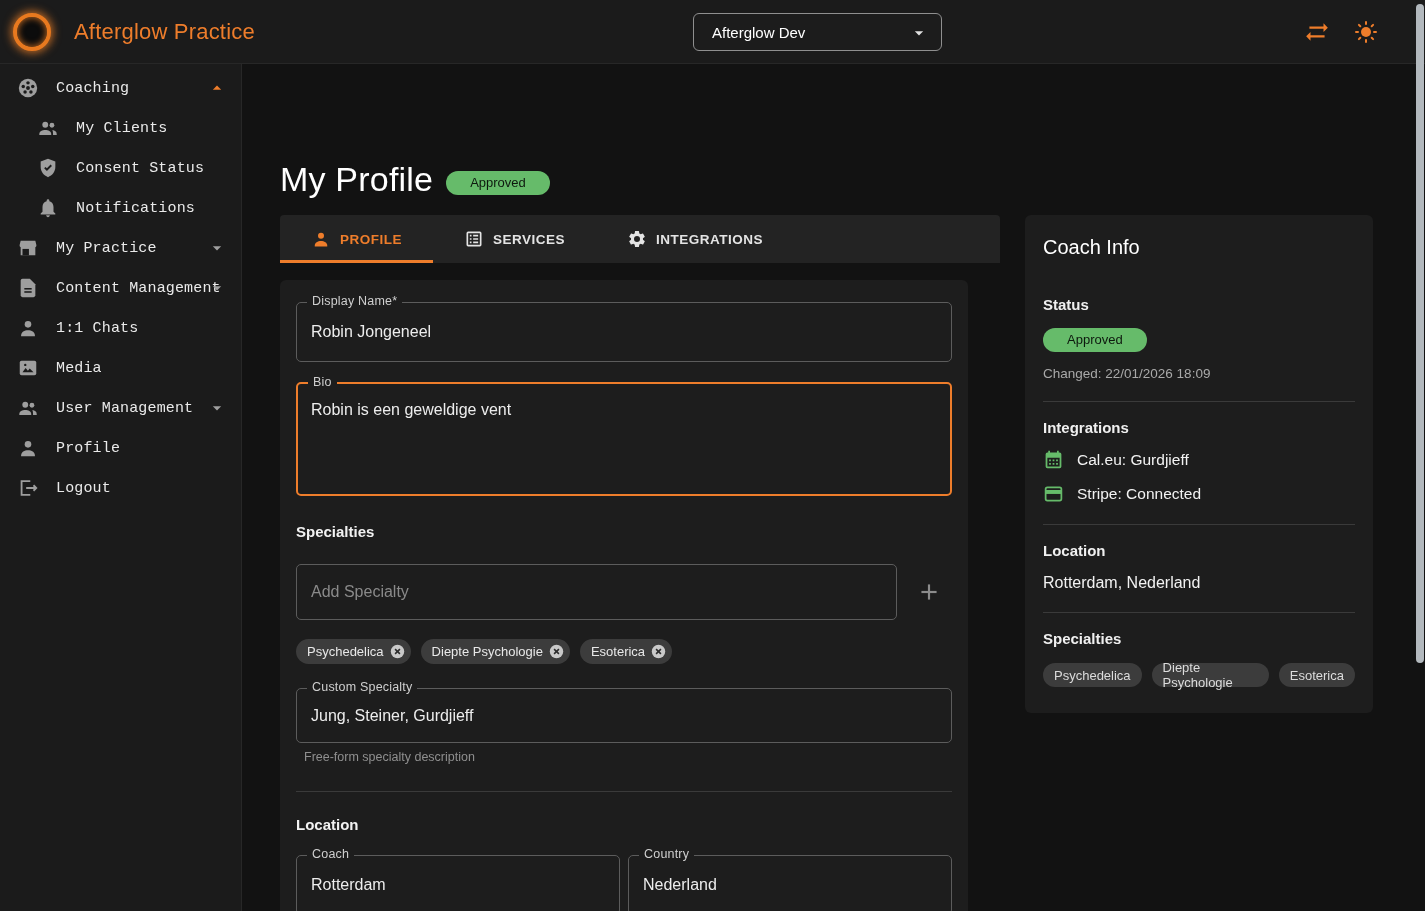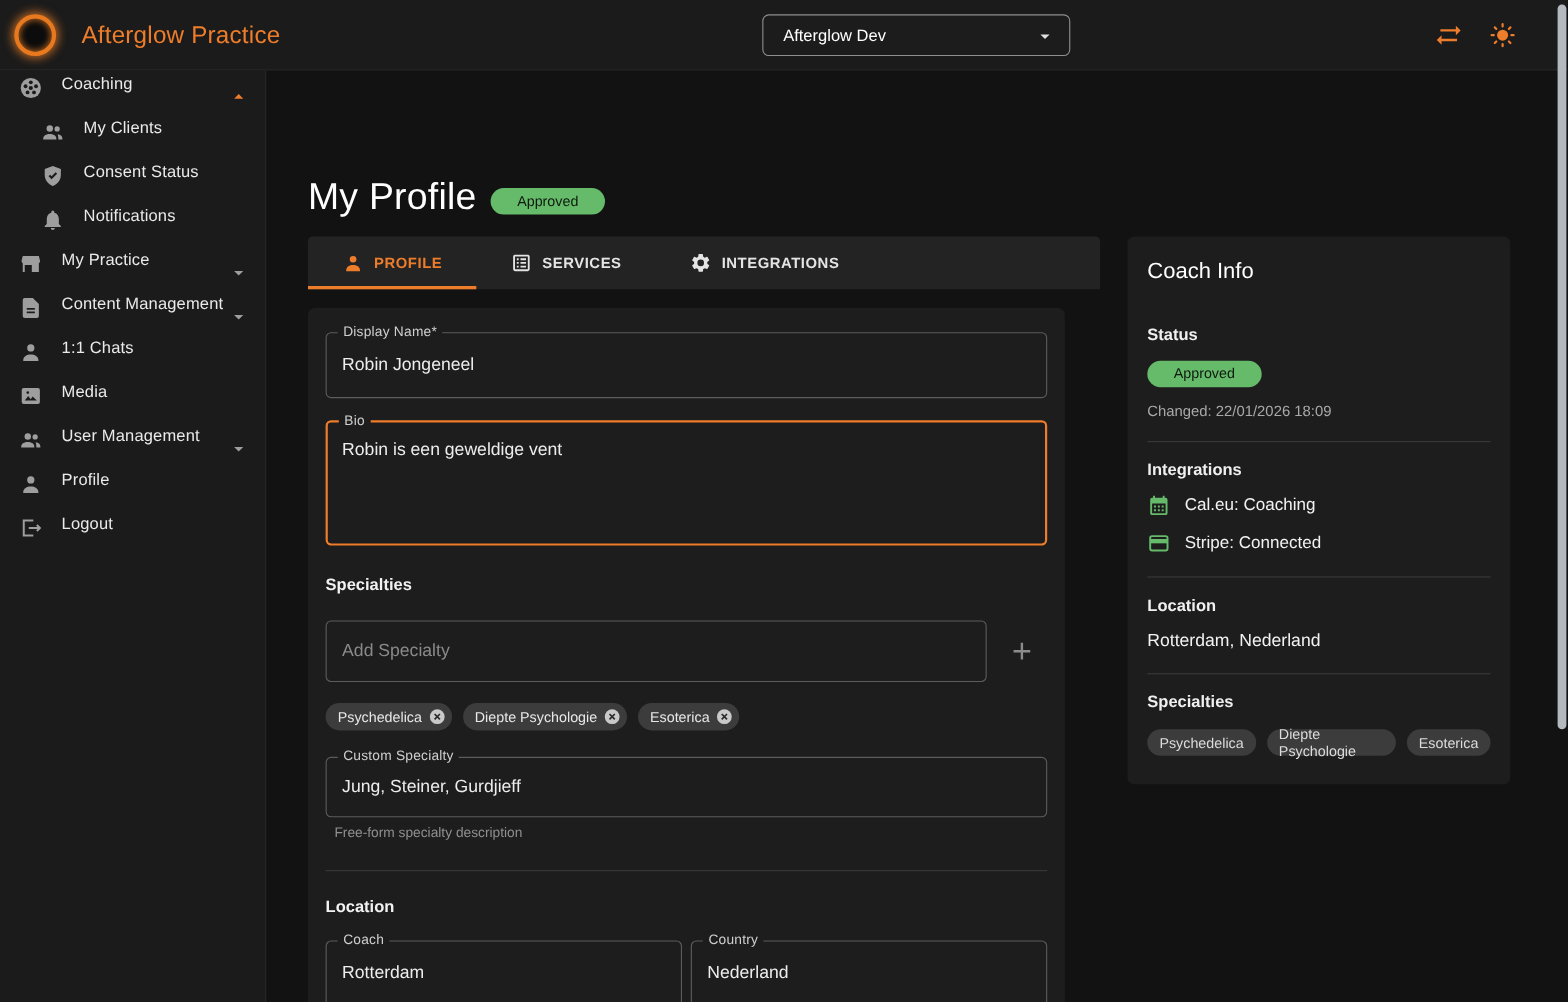--- a/index.html
+++ b/index.html
@@ -23,41 +23,41 @@
     display:flex; align-items:center; z-index:5;
   }
   .logo{
     width:38px; height:38px; border-radius:50%;
     margin-left:13px; background:#0c0c0c;
     border:4px solid #e8791f;
     box-shadow:0 0 9px 2px rgba(240,130,40,.75), inset 0 0 6px 1px rgba(240,130,40,.7);
   }
   .app-title{ margin-left:23px; font-size:22px; font-weight:500; color:var(--accent); letter-spacing:.2px; }
   .env-select{
-    position:absolute; left:693px; top:13px; width:280px; height:38px;
+    position:absolute; left:693px; top:13px; width:249px; height:38px;
     background:#1c1c1c; border:1px solid #8f8f8f; border-radius:6px;
     display:flex; align-items:center; cursor:pointer;
   }
   .env-select .val{ margin-left:18px; font-size:15px; color:#fff; }
   .env-select svg{ position:absolute; right:12px; top:9px; }
   .hdr-icons{ position:absolute; right:47px; top:0; height:64px; display:flex; align-items:center; gap:24px; }
   .hdr-icons svg{ display:block; cursor:pointer; }
 
   
   .scrollbar{ position:absolute; right:1px; top:4px; width:8px; height:659px;
     background:#b3b9be; border-radius:4px; z-index:9; }
 
   
   .sidebar{
     position:absolute; top:64px; left:0; bottom:0; width:242px;
     background:#1b1b1b; border-right:1px solid #272727; padding-top:4px;
   }
   .nav-item{
-    height:40px; display:flex; padding-left:16px;
-    cursor:pointer; position:relative;
+    height:40px; display:flex; align-items:center; padding-left:16px;
+    cursor:pointer; position:relative;font-family:Liberation Mono, monospace;
   }
   .nav-item .nav-icon{ width:24px; height:24px; display:flex; align-items:center; justify-content:center; }
   .nav-item .nav-label{ margin-left:16px; font-size:15px; color:#eaeaea; letter-spacing:.15px; }
   .nav-item.sub{ padding-left:36px; }
   .nav-item .chev{ position:absolute; right:14px; top:10px; }
 
   
   .main{ position:absolute; top:64px; left:242px; width:1183px; bottom:0; padding-left:38px; }
   .title-row{ margin-top:96px; display:flex; align-items:center; }
   .page-title{ font-size:34px; font-weight:400; color:#fff; letter-spacing:.2px; }
@@ -425,21 +425,21 @@
       <div class="changed">Changed: 22/01/2026 18:09</div>
 
       <hr class="pdivider">
 
       <div class="panel-sub mt16">Integrations</div>
       <div class="int-row">
         <svg width="21" height="21" viewBox="0 0 24 24" fill="#66bb6a">
           <path d="M19 4h-1V2h-2v2H8V2H6v2H5a2 2 0 0 0-2 2v14a2 2 0 0 0 2 2h14a2 2 0 0 0 2-2V6a2 2 0 0 0-2-2zm0 16H5V10h14z"></path>
           <path d="M7 12h2v2H7zM11 12h2v2h-2zM15 12h2v2h-2zM7 16h2v2H7zM11 16h2v2h-2zM15 16h2v2h-2z"></path>
           </svg>
-        <span>Cal.eu: Coaching</span>
+        <span>Cal.eu: Gurdjieff</span>
       </div>
       <div class="int-row">
         <svg width="21" height="21" viewBox="0 0 24 24">
           <rect x="3" y="5" width="18" height="15" rx="2" fill="none" stroke="#66bb6a" stroke-width="2"></rect>
           <rect x="3" y="8" width="18" height="4.5" fill="#66bb6a"></rect>
           </svg>
         <span>Stripe: Connected</span>
       </div>
 
       <hr class="pdivider">

